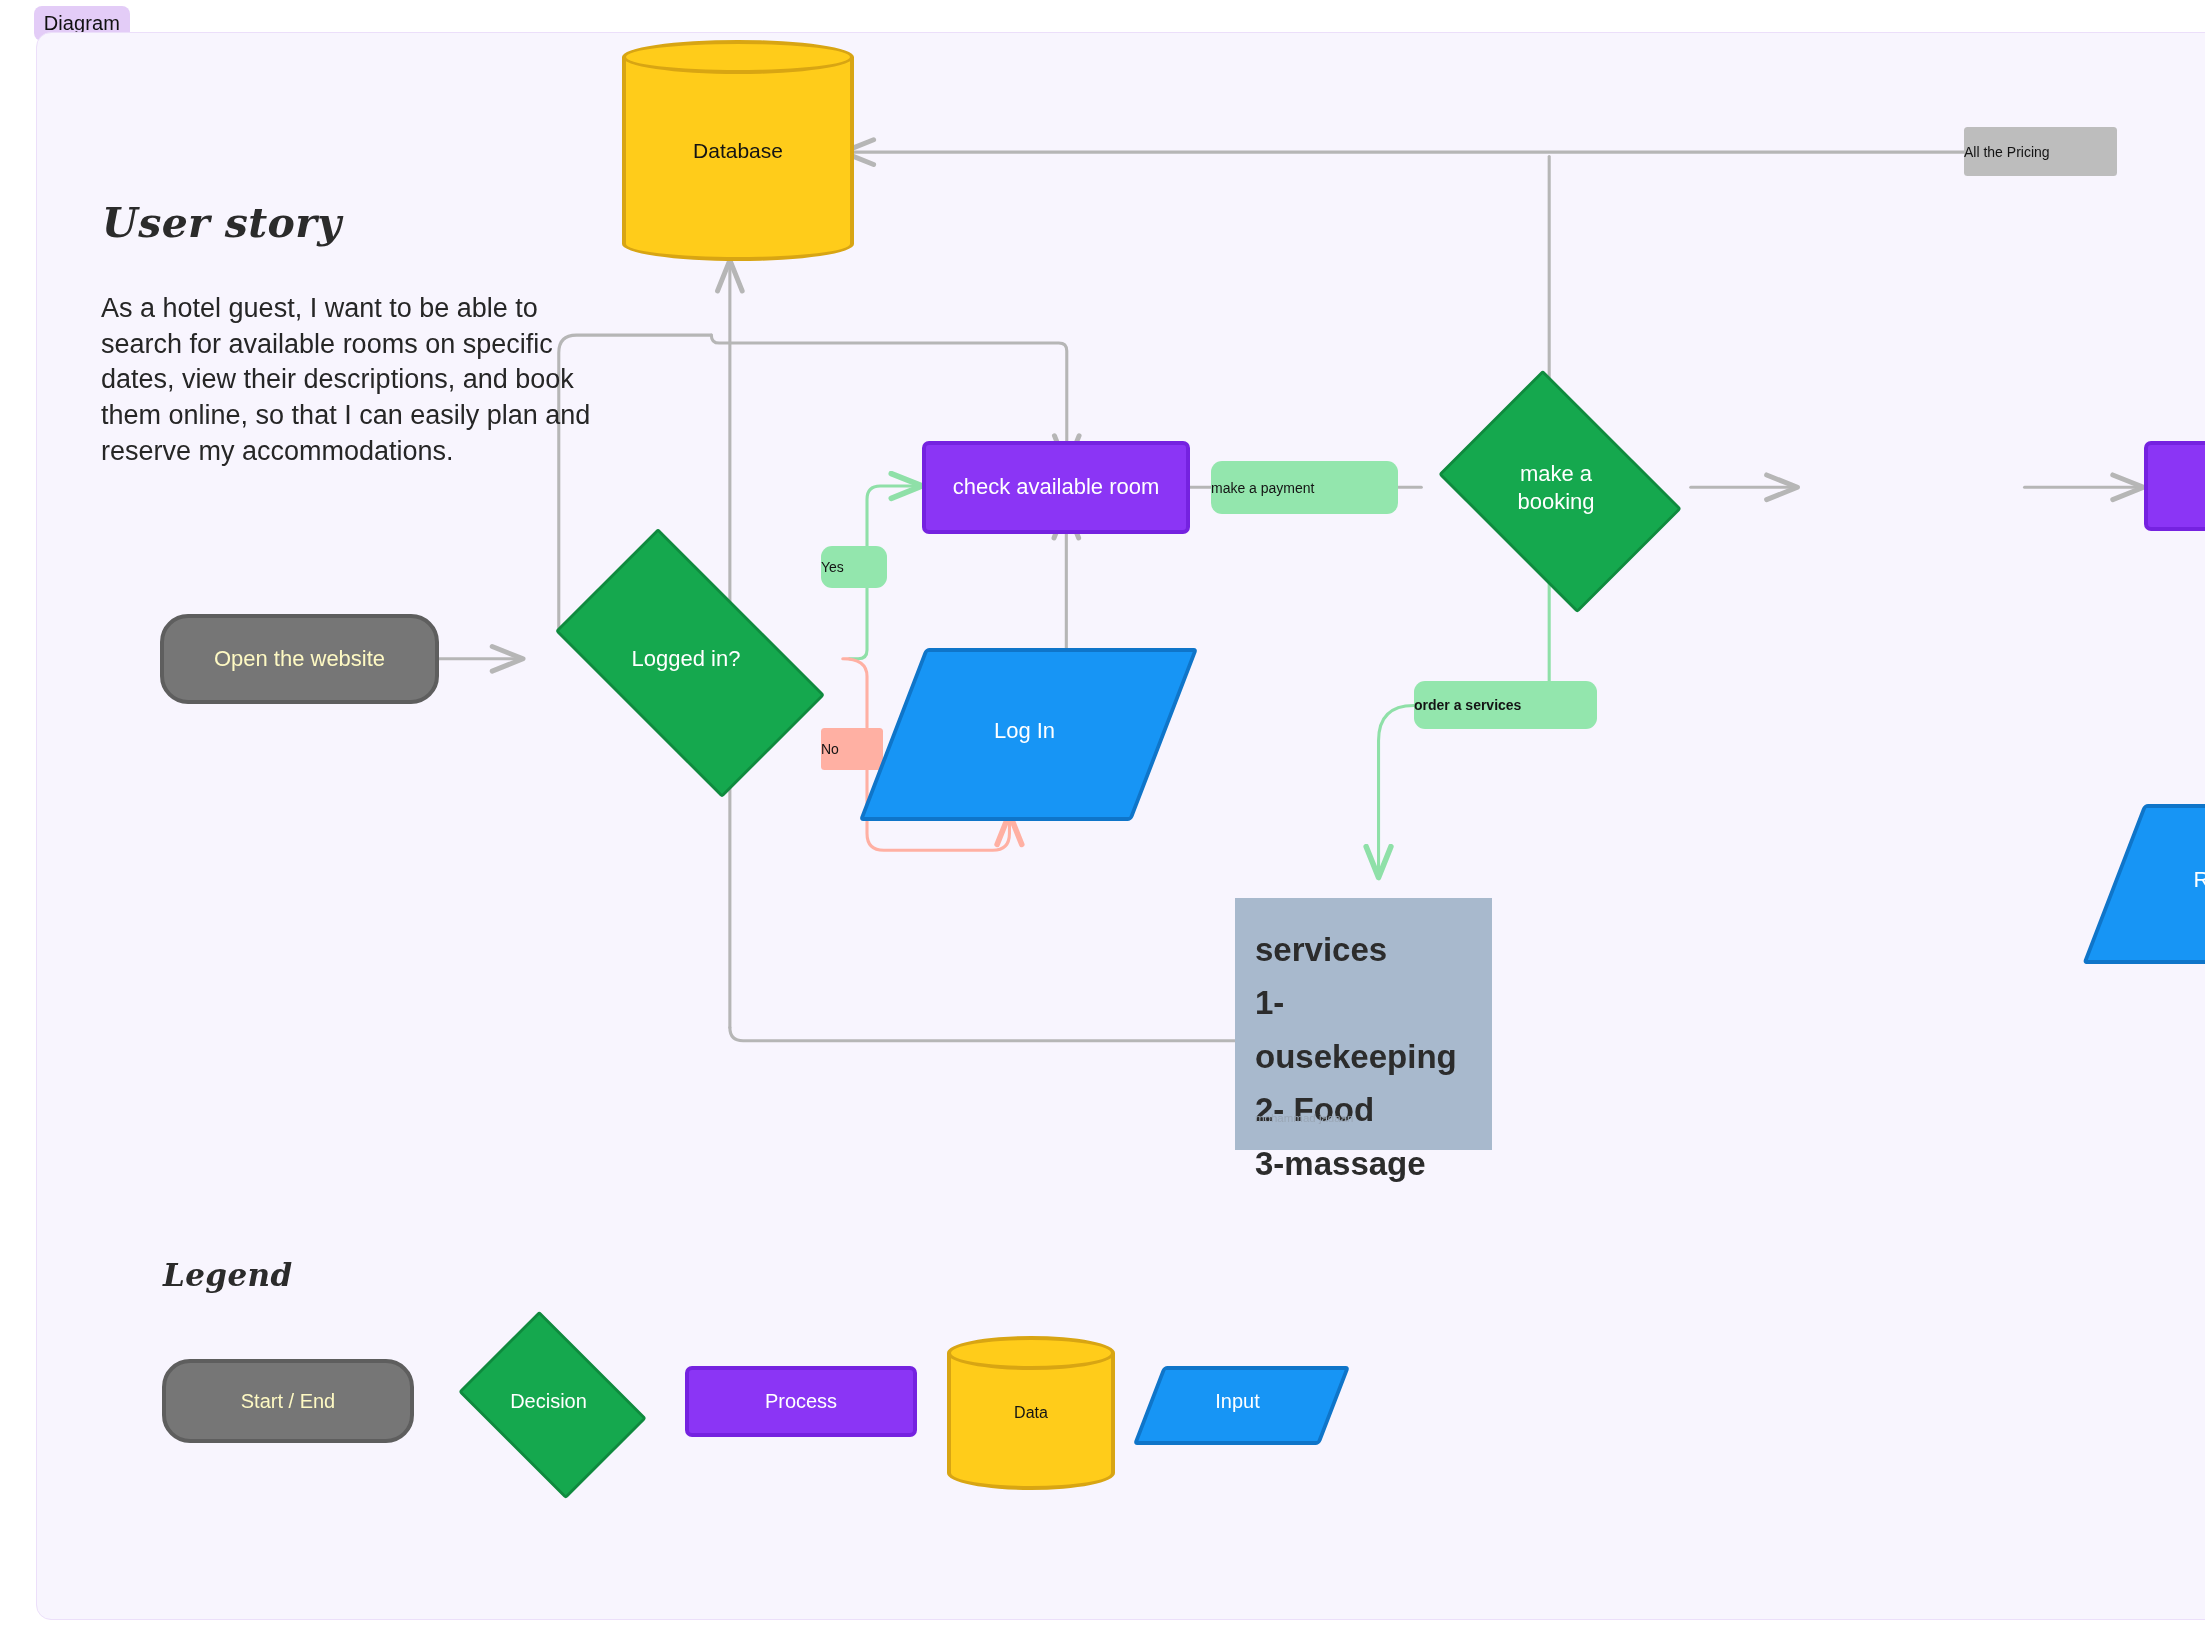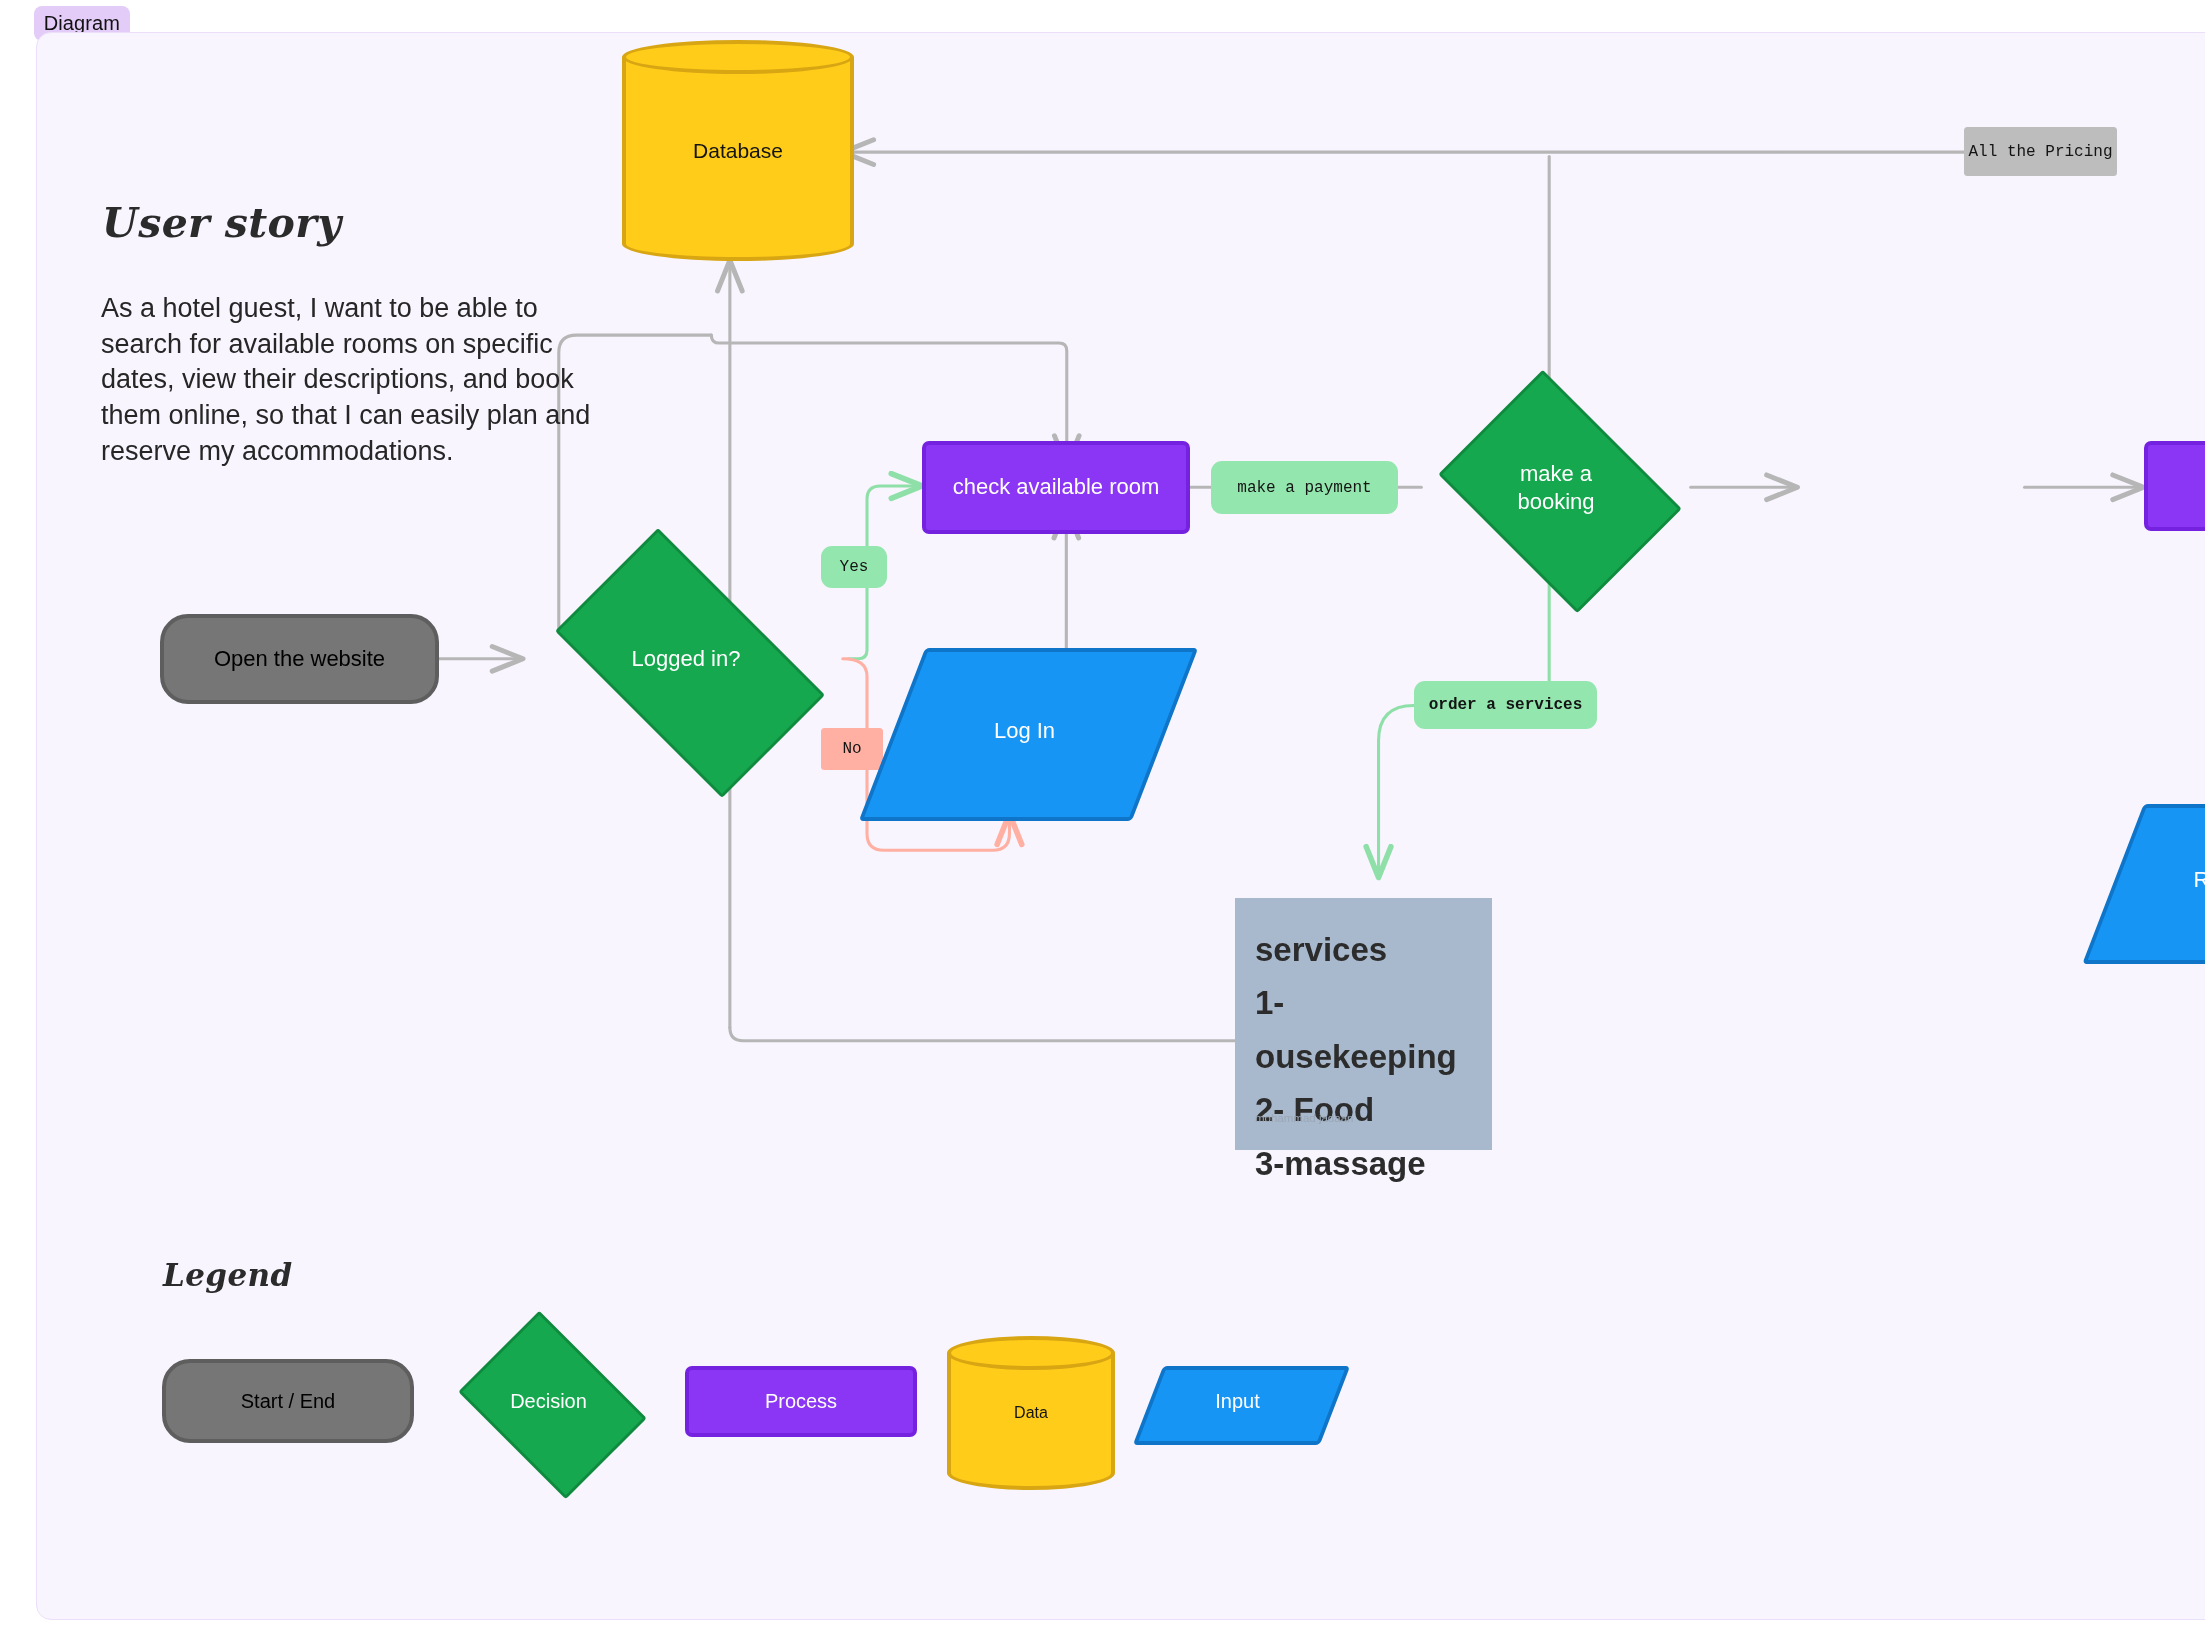--- a/index.html
+++ b/index.html
@@ -32,21 +32,21 @@
   svg.wires{position:absolute;left:0;top:0;width:2922px;height:1651px;overflow:visible;pointer-events:none;}
 
   
   .node{position:absolute;display:flex;align-items:center;justify-content:center;
         text-align:center;box-sizing:border-box;}
   .node .lbl{display:block;line-height:1.12;}
 
   
   .pill{
     background:#767676;border:4px solid #5e5e5e;border-radius:28px;
-    color:#000000;font-size:22px;
+    color:#fef9c3;font-size:22px;
   }
   
   .proc{
     background:#8b35f5;border:4px solid #7522e0;border-radius:7px;
     color:#ffffff;font-size:22px;
   }
   
   .diamond{background:transparent;}
   .diamond .dlbl{
     position:relative;z-index:2;color:#ffffff;font-size:22px;line-height:1.25;
@@ -76,23 +76,23 @@
   }
   .cyl .ctop,.cyl .cbot{
     position:absolute;left:0;width:100%;height:34px;box-sizing:border-box;
     background:#ffcc1a;border:4px solid #d8a513;border-radius:50%;z-index:2;
   }
   .cyl .ctop{top:0;}
   .cyl .cbot{bottom:0;z-index:1;}
 
   
   .elabel{
-    position:absolute;display:flex;align-items:center;justify-content:center;
+    position:absolute;display:flex;align-items:center;
     box-sizing:border-box;border-radius:3.5px;color:#141414;
-    font-size:16px;line-height:1;text-align:center;font-family:Liberation Mono, monospace;
+    font-size:14px;line-height:1;text-align:center;
   }
   .el-green{background:#93e6ad;border-radius:11px;}
   .el-red{background:#ffb0a3;}
   .el-gray{background:#bdbdbd;}
   .el-bold{font-weight:bold;}
 
   
   .hand{
     font-family:"DejaVu Serif",serif;font-style:italic;font-weight:bold;
     color:#2b2b2b;letter-spacing:0.4px;

